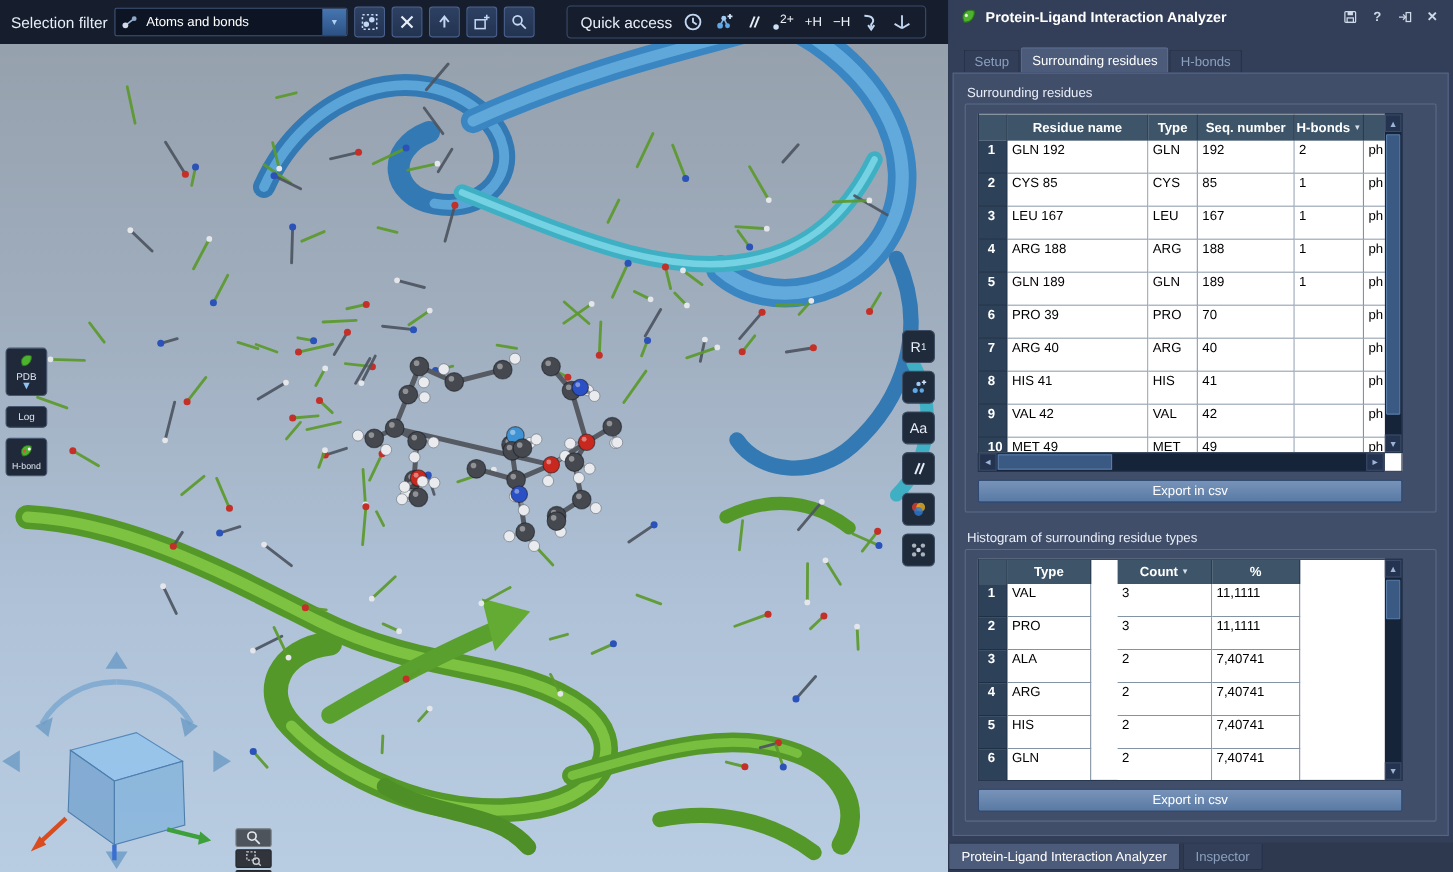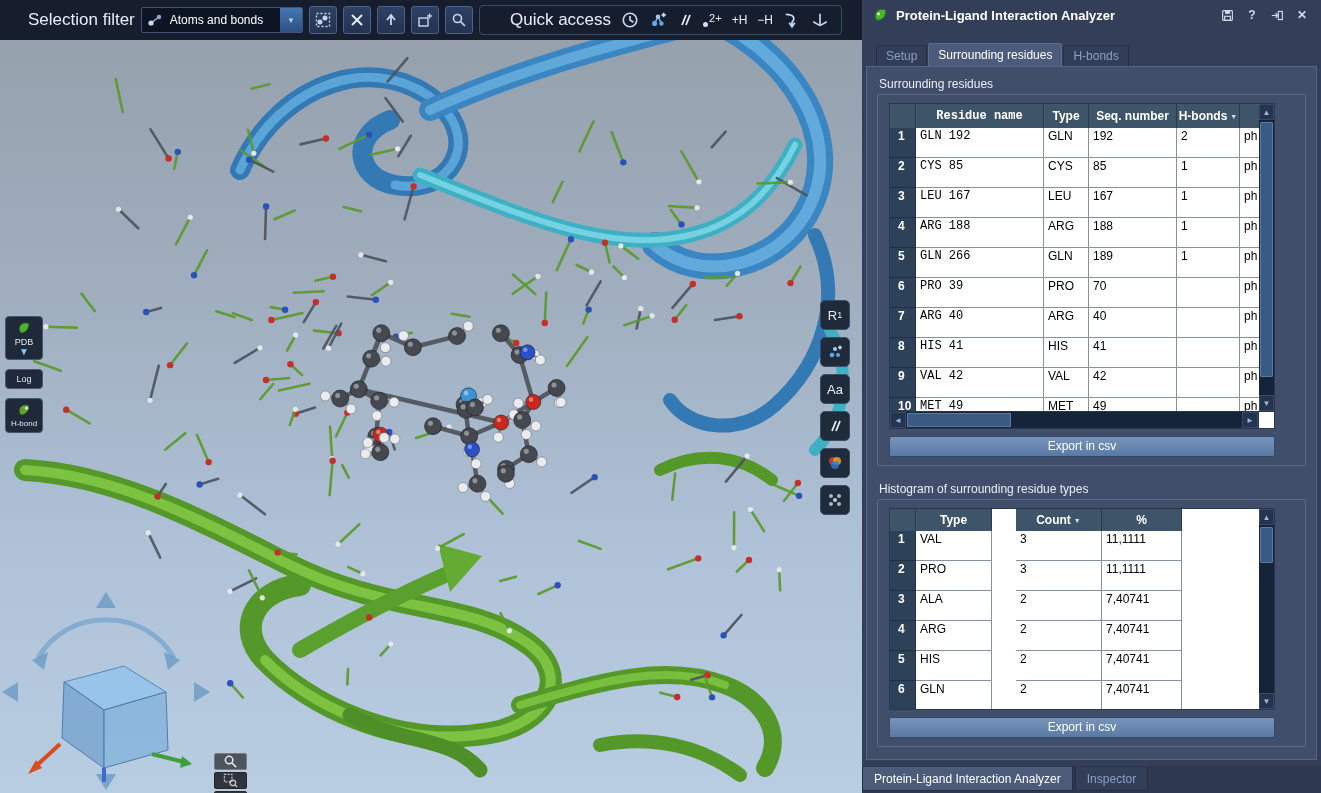--- a/index.html
+++ b/index.html
@@ -7,21 +7,21 @@
   .app{position:relative;width:1321px;height:793px;}
 
   
   .viewport{position:absolute;left:0;top:0;width:862px;height:793px;overflow:hidden;
     background:linear-gradient(180deg,#959fab 0%,#9fadbd 35%,#afc2d8 70%,#b9cde2 100%);}
   .viewport svg.mol{position:absolute;left:0;top:0;}
 
   
   .top-toolbar{position:absolute;left:0;top:0;width:862px;height:40px;background:#161e2d;
     display:flex;align-items:center;gap:6px;padding:0 10px;z-index:5;}
-  .tt-label{color:#e8eef8;font-size:17px;white-space:nowrap;margin-left:18px;}
+  .tt-label{color:#e8eef8;font-size:14px;white-space:nowrap;}
   .dropdown{display:flex;align-items:center;height:26px;width:212px;background:#0d1524;
     border:1px solid #3f537a;border-radius:2px;overflow:hidden;}
   .dropdown .dd-ic{width:26px;display:flex;justify-content:center;}
   .dropdown .dd-text{flex:1;color:#fff;font-size:12px;padding-left:2px;}
   .dropdown .dd-arrow{width:22px;height:100%;background:linear-gradient(#4676b0,#2c5184);
     display:flex;align-items:center;justify-content:center;color:#aed0f6;font-size:8px;}
   .ibtn{width:28px;height:28px;background:linear-gradient(#2e4162,#233351);border:1px solid #4a6290;
     border-radius:3px;display:flex;align-items:center;justify-content:center;flex:0 0 auto;}
   .quick{margin-left:auto;margin-right:10px;height:30px;border:1px solid #3a4b6a;border-radius:4px;
     display:flex;align-items:center;gap:10px;padding:0 12px;}
@@ -79,21 +79,21 @@
   .thead2{display:flex;height:22px;width:268px;}
   .hc{background:#3e5468;color:#fff;font-size:12px;font-weight:bold;display:flex;align-items:center;
     justify-content:center;border-right:1px solid #2a3b4f;flex:0 0 auto;overflow:hidden;white-space:nowrap;}
   .sortic{font-size:7px;margin-left:3px;color:#d7e0ec;}
   .trow{display:flex;height:30px;width:410px;}
   .trow2{display:flex;height:30px;width:268px;}
   .c{background:#fff;color:#000;font-size:12px;padding:1px 4px;border-right:1px solid #8393a5;
     border-bottom:1px solid #8393a5;overflow:hidden;white-space:nowrap;flex:0 0 auto;}
   .c.num{background:#2d4158;color:#fff;border-right:1px solid #223349;border-bottom:1px solid #1f2f44;
     padding-left:8px;font-weight:bold;}
-  .w-num{width:26px;}.w-res{width:128px;font-family:Liberation Mono, monospace;}.w-type{width:45px;}.w-seq{width:88px;}.w-hb{width:63px;}.w-extra{width:60px;}
+  .w-num{width:26px;}.w-res{width:128px;}.w-type{width:45px;}.w-seq{width:88px;}.w-hb{width:63px;}.w-extra{width:60px;}
   .h-type{width:76px;}.h-count{width:86px;margin-left:24px;}.h-pct{width:80px;}
 
   
   .vscroll{width:16px;display:flex;flex-direction:column;background:#16243a;border:1px solid #27374d;border-left:none;}
   .sbtn{height:16px;width:100%;background:#243450;border:1px solid #3a4a66;color:#9db4d6;font-size:8px;
     display:flex;align-items:center;justify-content:center;flex:0 0 auto;}
   .vtrack{flex:1;position:relative;}
   .vthumb{position:absolute;left:1px;right:1px;background:#3a5a84;border:1px solid #587ca8;border-radius:1px;}
   .hscrollrow{display:flex;height:17px;margin-top:0;}
   .hscroll{width:370px;display:flex;background:#16243a;border:1px solid #27374d;border-top:none;}
@@ -845,21 +845,21 @@
               <div class="trow">
                 <div class="c num w-num">4</div>
                 <div class="c w-res">ARG 188</div>
                 <div class="c w-type">ARG</div>
                 <div class="c w-seq">188</div>
                 <div class="c w-hb">1</div>
                 <div class="c w-extra">ph</div>
               </div>
               <div class="trow">
                 <div class="c num w-num">5</div>
-                <div class="c w-res">GLN 266</div>
+                <div class="c w-res">GLN 189</div>
                 <div class="c w-type">GLN</div>
                 <div class="c w-seq">189</div>
                 <div class="c w-hb">1</div>
                 <div class="c w-extra">ph</div>
               </div>
               <div class="trow">
                 <div class="c num w-num">6</div>
                 <div class="c w-res">PRO 39</div>
                 <div class="c w-type">PRO</div>
                 <div class="c w-seq">70</div>

